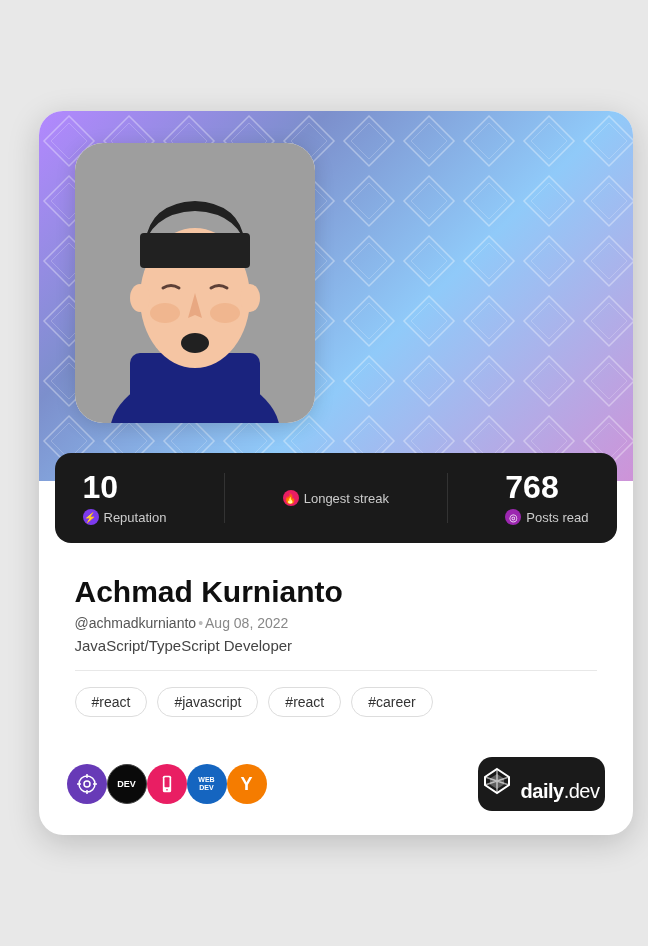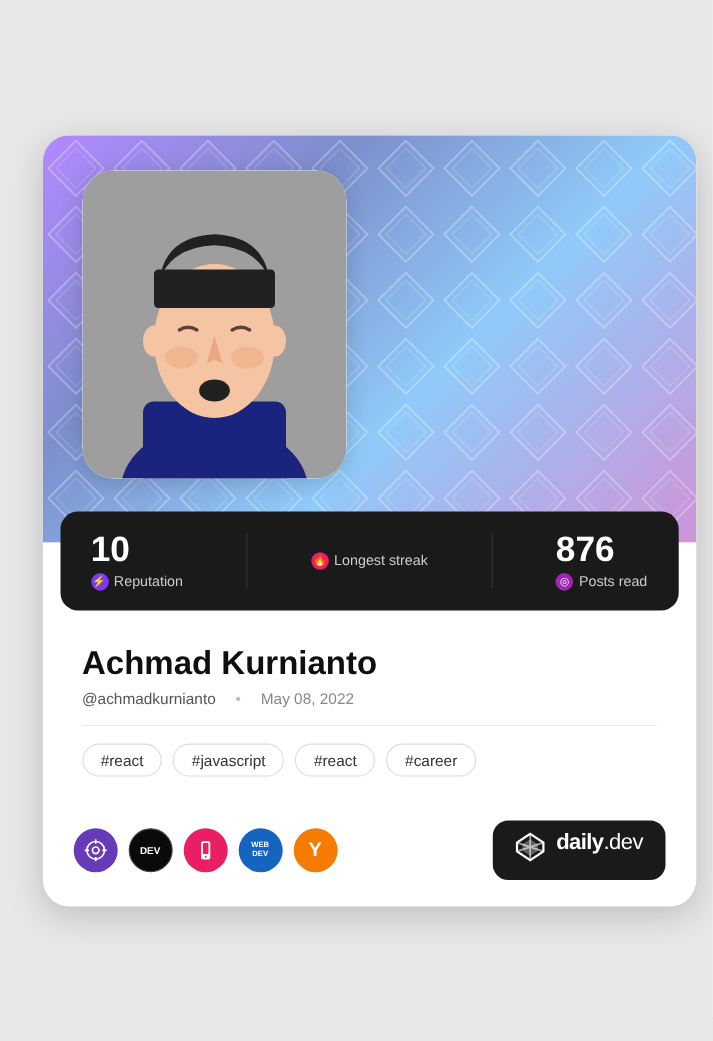--- a/index.html
+++ b/index.html
@@ -115,21 +115,21 @@
       color: #0f0f0f;
       margin-bottom: 6px;
     }
 
     .profile-meta {
       font-size: 14px;
       color: #888;
       margin-bottom: 6px;
       display: flex;
       align-items: center;
-      gap: 18px;
+      gap: 2px;
     }
 
     .profile-handle {
       color: #555;
       font-weight: 500;
     }
 
     .profile-dot {
       color: #bbb;
     }
@@ -170,21 +170,20 @@
     
     .bottom-bar {
       display: flex;
       align-items: center;
       justify-content: space-between;
       padding: 0 28px 24px;
     }
 
     .source-icons {
       display: flex;
-      gap: 10px;
       align-items: center;
     }
 
     .source-icon {
       width: 40px;
       height: 40px;
       border-radius: 50%;
       overflow: hidden;
       display: flex;
       align-items: center;
@@ -196,23 +195,23 @@
 
     .si-crosshair { background: #673ab7; }
     .si-dev { background: #0a0a0a; }
     .si-phone { background: #e91e63; }
     .si-webdev { background: #1565c0; }
     .si-indiehackers { background: #f57c00; }
 
     .brand-logo {
       background: #1a1a1a;
       border-radius: 14px;
-      padding: 10px 20px;
-      display: flex;
-      align-items: flex-start;
+      padding: 10px 5px;
+      display: flex;
+      align-items: flex-end;
       gap: 10px;
     }
 
     .brand-icon {
       color: #fff;
       font-size: 22px;
     }
 
     .brand-text {
       display: flex;
@@ -293,35 +292,36 @@
     <div class="stat-item">
       <div class="stat-label">
         <span class="stat-icon icon-streak">🔥</span>
         <span>Longest streak</span>
       </div>
     </div>
 
     <div class="stat-divider"></div>
 
     <div class="stat-item">
-      <span class="stat-value">876</span>
+      <span class="stat-value">768</span>
       <div class="stat-label">
         <span class="stat-icon icon-posts">◎</span>
         <span>Posts read</span>
       </div>
     </div>
   </div>
 
   <div class="profile-section">
     <div class="profile-name">Achmad Kurnianto</div>
     <div class="profile-meta">
       <span class="profile-handle">@achmadkurnianto</span>
       <span class="profile-dot">•</span>
-      <span class="profile-date">May 08, 2022</span>
-    </div>
+      <span class="profile-date">Aug 08, 2022</span>
+    </div>
+    <div class="profile-bio">JavaScript/TypeScript Developer</div>
 
     <div class="divider"></div>
 
     <div class="tags-section">
       <span class="tag">#react</span>
       <span class="tag">#javascript</span>
       <span class="tag">#react</span>
       <span class="tag">#career</span>
     </div>
   </div>

